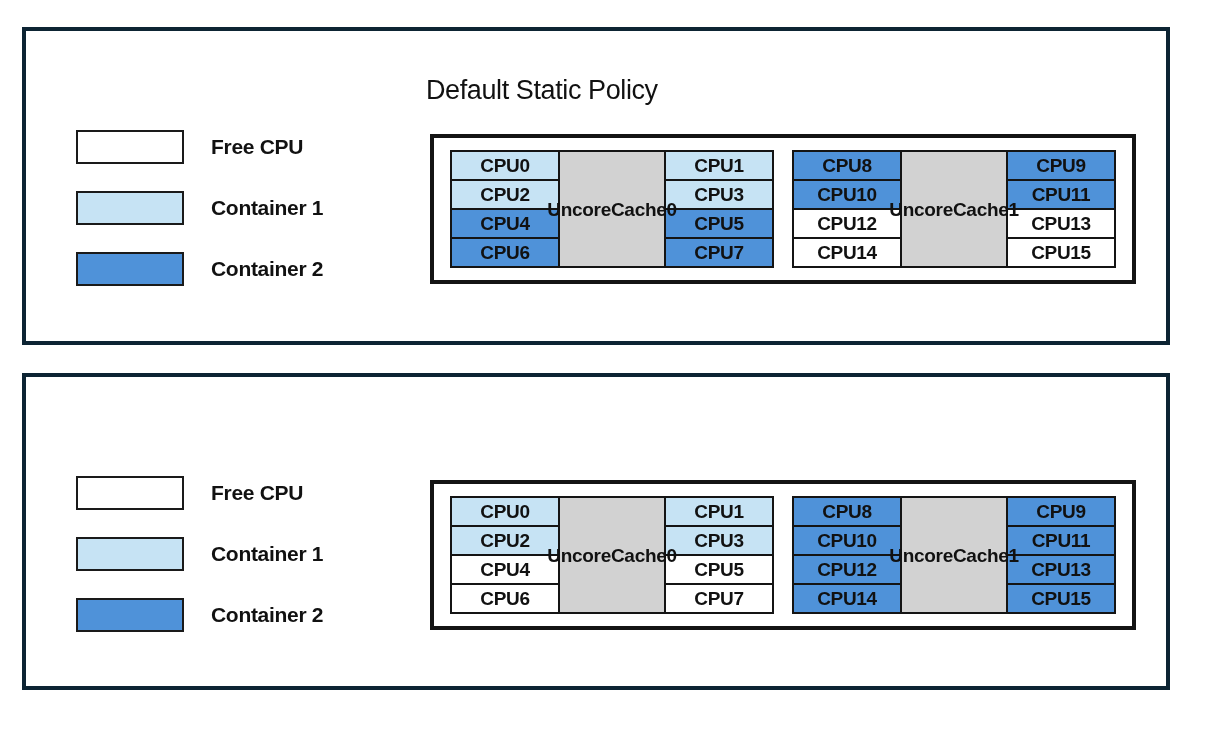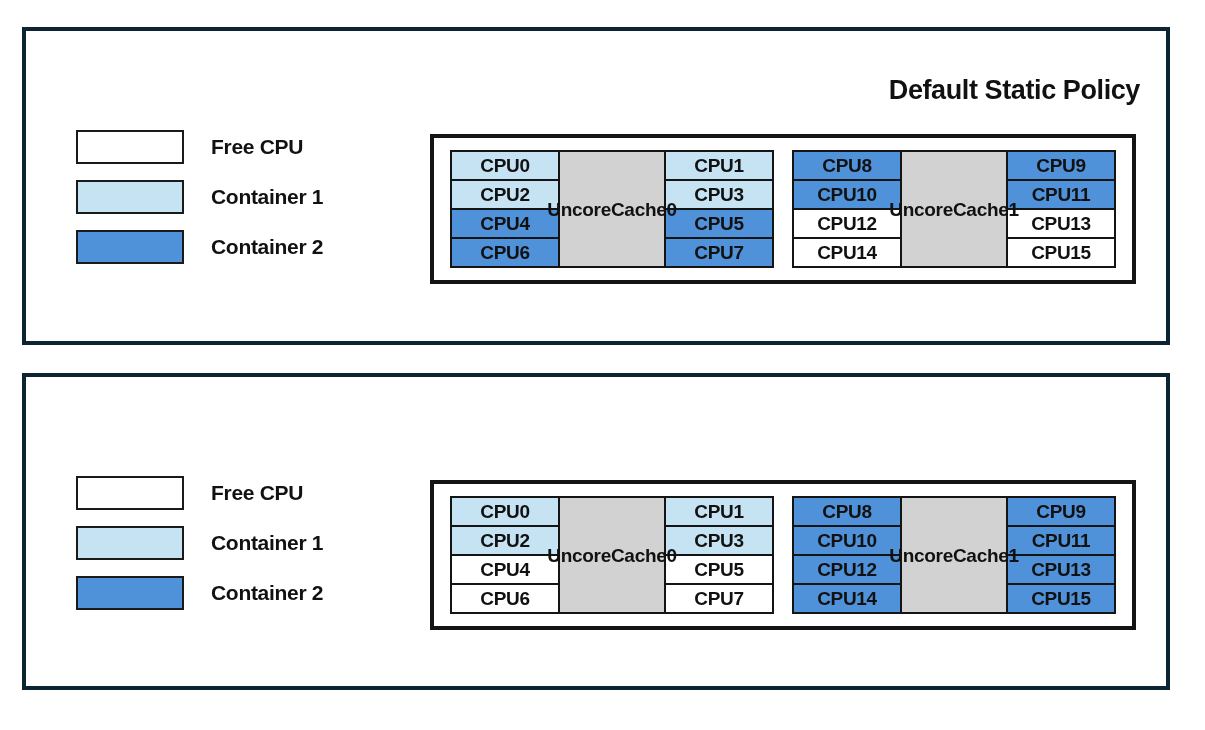--- a/index.html
+++ b/index.html
@@ -19,44 +19,44 @@
     background: #ffffff;
     border: 4px solid var(--panel-border, #0d2433);
   }
   #panel-0 { top: 27px;  height: 318px; }
   #panel-1 { top: 373px; height: 317px; }
 
   .legend {
     position: absolute;
     left: 50px; top: 99px;
     display: flex; flex-direction: column;
-    gap: 16px;
+    gap: 27px;
   }
   .legend-row { display: flex; align-items: center; }
   .swatch {
     width: 108px; height: 34px;
     border: 2px solid #1a1a1a;
     background: #ffffff;
     flex: 0 0 auto;
   }
   .legend-label {
     margin-left: 27px;
     font-size: 21px;
     font-weight: bold;
     letter-spacing: -0.3px;
     white-space: nowrap;
   }
 
   .content { position: absolute; left: 400px; top: 0; width: 714px; height: 100%; }
   .title {
     position: absolute;
     left: 0; top: 44px; width: 100%;
-    text-align: right;
+    text-align: left;
     font-size: 27px;
-    font-weight: bold;
+    font-weight: normal;
     letter-spacing: -0.4px;
     white-space: nowrap;
   }
 
   .diagram {
     position: absolute;
     left: 4px; top: 103px;
     width: 706px; height: 150px;
     border: 4px solid #141414;
     background: #ffffff;

